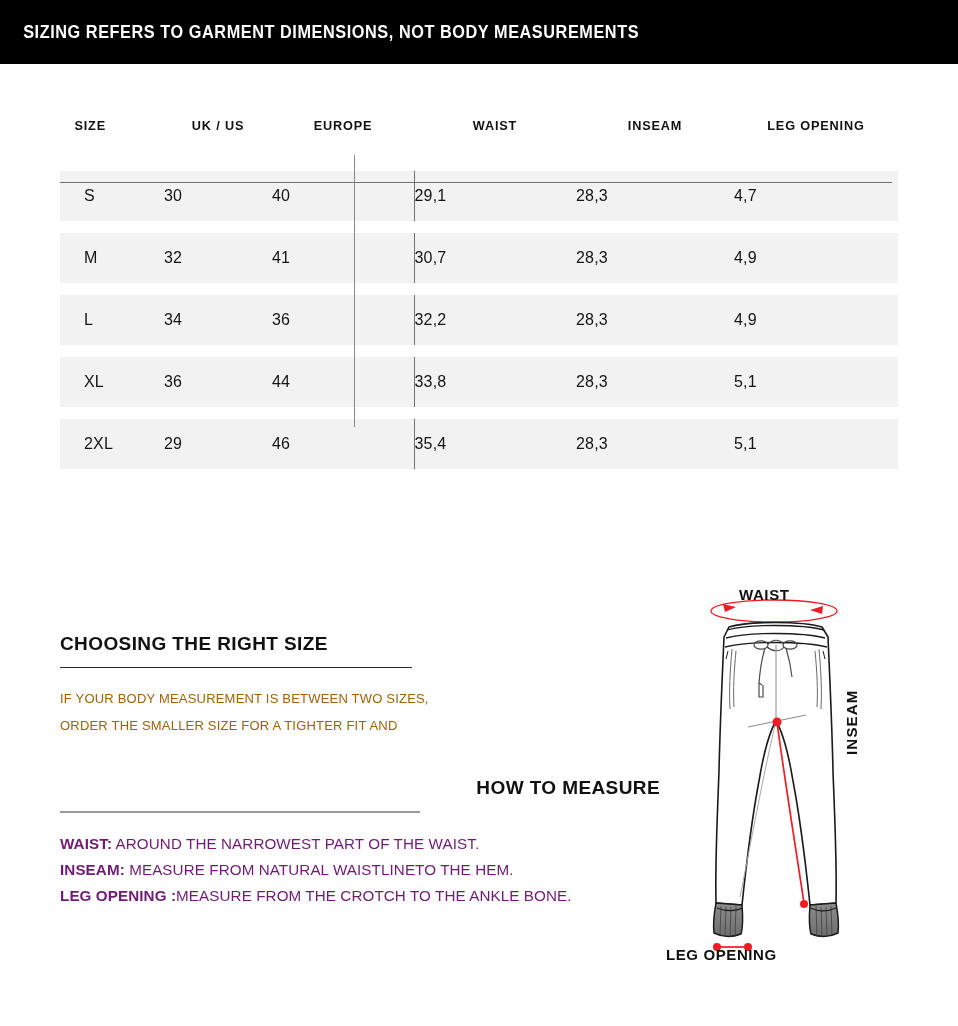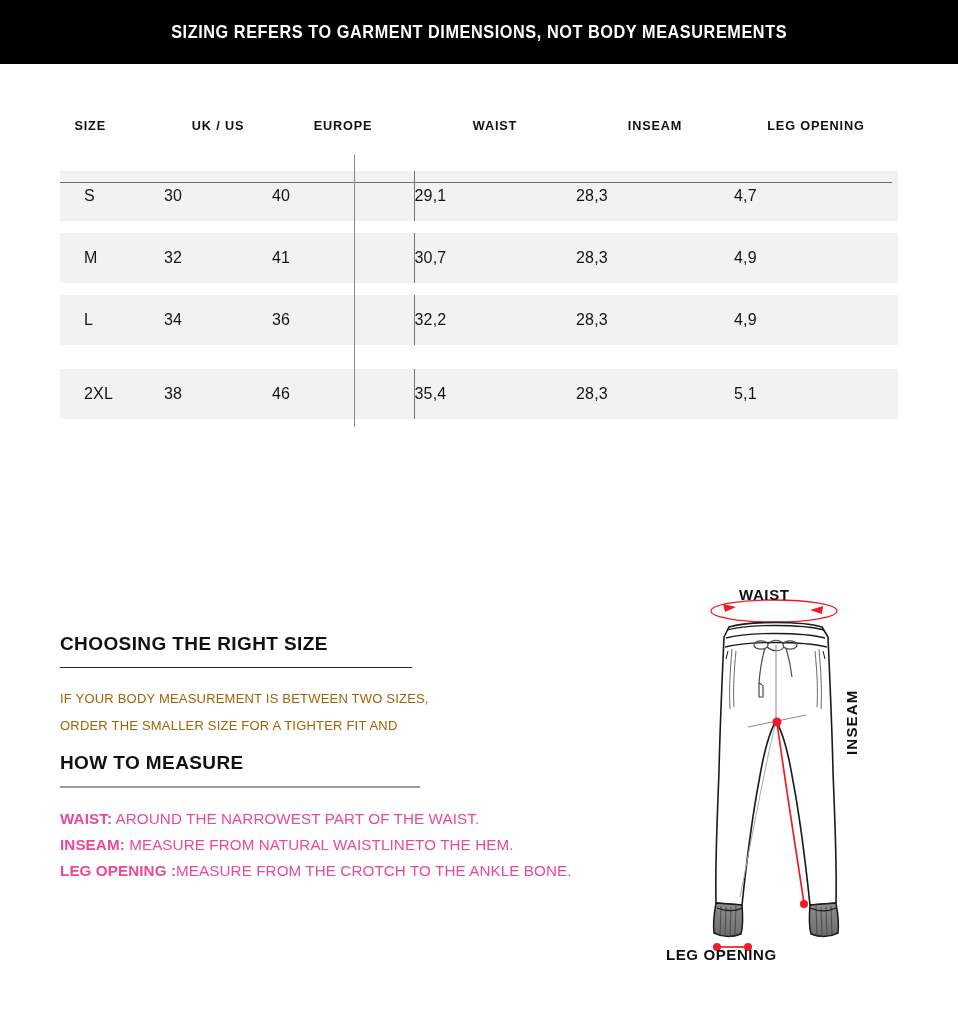--- a/index.html
+++ b/index.html
@@ -19,21 +19,20 @@
   }
 
   
   .banner {
     position: absolute;
     left: 0; top: 0;
     width: 958px; height: 64px;
     background: #000000;
     display: flex;
     align-items: center;
-    justify-content: center;
   }
   .banner-text {
     color: #ffffff;
     font-size: 17.5px;
     font-weight: bold;
     letter-spacing: 0.6px;
     transform: scaleX(0.93);
     white-space: nowrap;
   }
 
@@ -128,25 +127,25 @@
     width: 360px; height: 2px;
     background: #9a9a9a;
     margin-bottom: 18px;
   }
   .info p.body {
     font-size: 13px;
     line-height: 27px;
     color: #a16207;
     letter-spacing: 0.2px;
   }
-  .info h2.second { margin-top: 13px; }
+  .info h2.second { margin-top: 38px; text-align: right; }
   .measure-line {
     font-size: 15.2px;
     line-height: 26px;
-    color: #ec4899;
+    color: #701a75;
     letter-spacing: 0.1px;
   }
   .measure-line b { font-weight: bold; }
 
   
   .illus {
     position: absolute;
     left: 660px;
     top: 575px;
     width: 298px;
@@ -238,26 +237,34 @@
           <td class="td-size">L</td>
           <td>34</td>
           <td>36</td>
           <td class="divider-left">32,2</td>
           <td>28,3</td>
           <td>4,9</td>
         </tr>
         <tr class="spacer">
             <td colspan="6"></td>
           </tr>
+        <tr>
+          <td class="td-size">XL</td>
+          <td>36</td>
+          <td>44</td>
+          <td class="divider-left">33,8</td>
+          <td>28,3</td>
+          <td>5,1</td>
+        </tr>
         <tr class="spacer">
             <td colspan="6"></td>
           </tr>
         <tr>
           <td class="td-size">2XL</td>
-          <td>38</td>
+          <td>29</td>
           <td>46</td>
           <td class="divider-left">35,4</td>
           <td>28,3</td>
           <td>5,1</td>
         </tr>
       </tbody>
     </table>
   </div>
   <div class="v-divider"></div>
 

